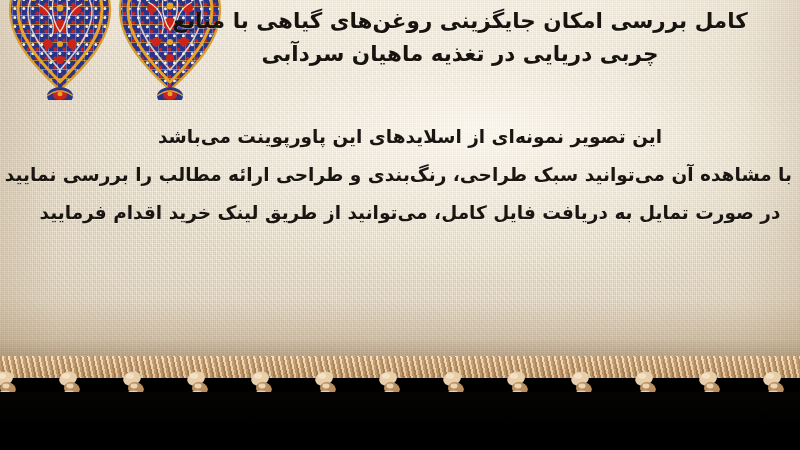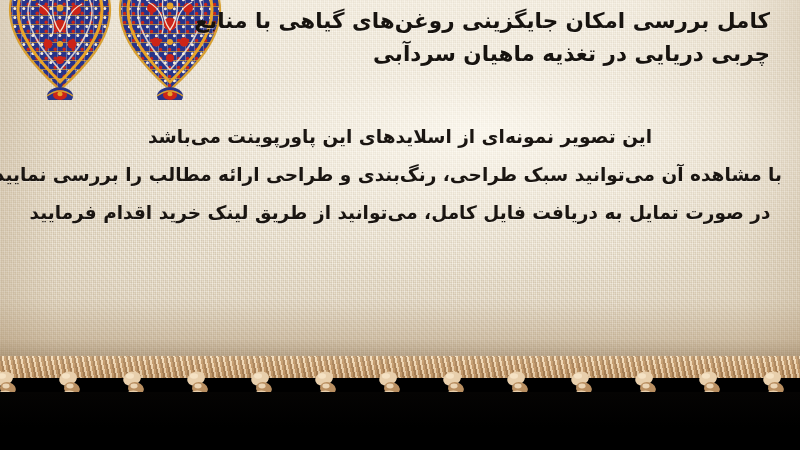--- a/index.html
+++ b/index.html
@@ -48,27 +48,28 @@
   }
 
   
   .ornament{position:absolute;top:-34px;}
   .ornament.a{left:8px;}
   .ornament.b{left:118px;}
 
   
   #title{
     position:absolute;right:30px;top:4px;width:620px;
+    text-align:center;
     color:#17130f;
     font-size:21.5px;line-height:33px;font-weight:700;
     direction:rtl;
     text-shadow:0 1px 0 rgba(255,255,255,.34);
   }
   #body{
-    position:absolute;right:18px;top:118px;width:764px;
+    position:absolute;right:8px;top:118px;width:764px;
     text-align:center;direction:rtl;
     color:#1a1511;
   }
   #body .bline{
     font-size:18.5px;line-height:38px;font-weight:700;
     white-space:nowrap;
     text-shadow:0 1px 0 rgba(255,255,255,.30);
   }
 
   

